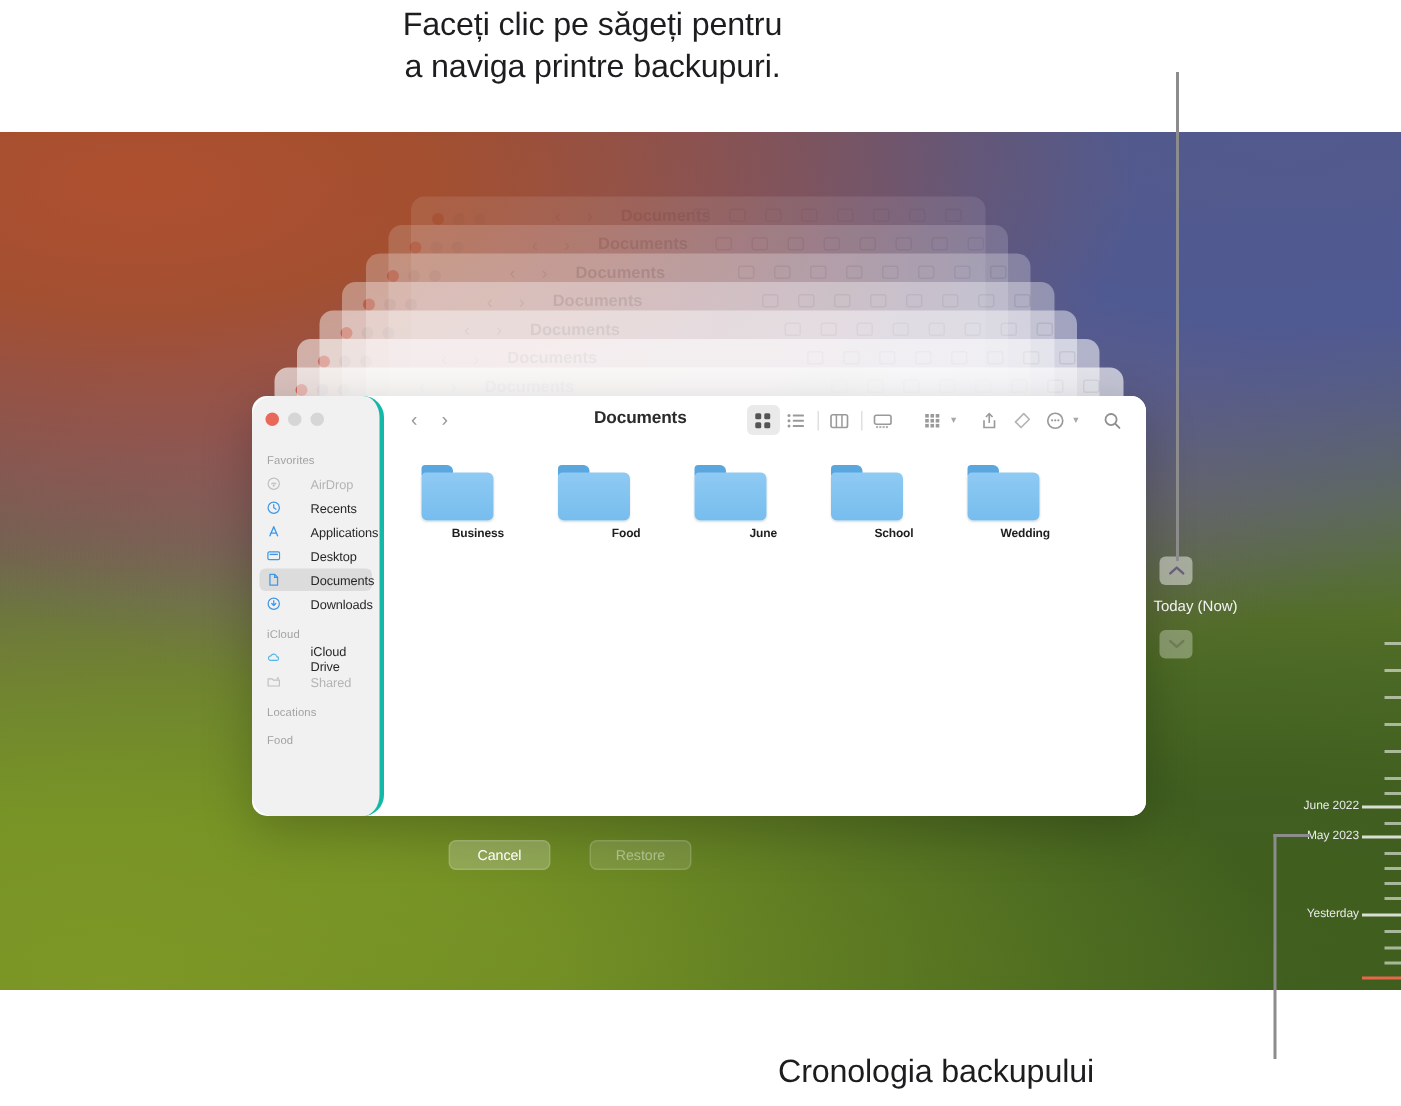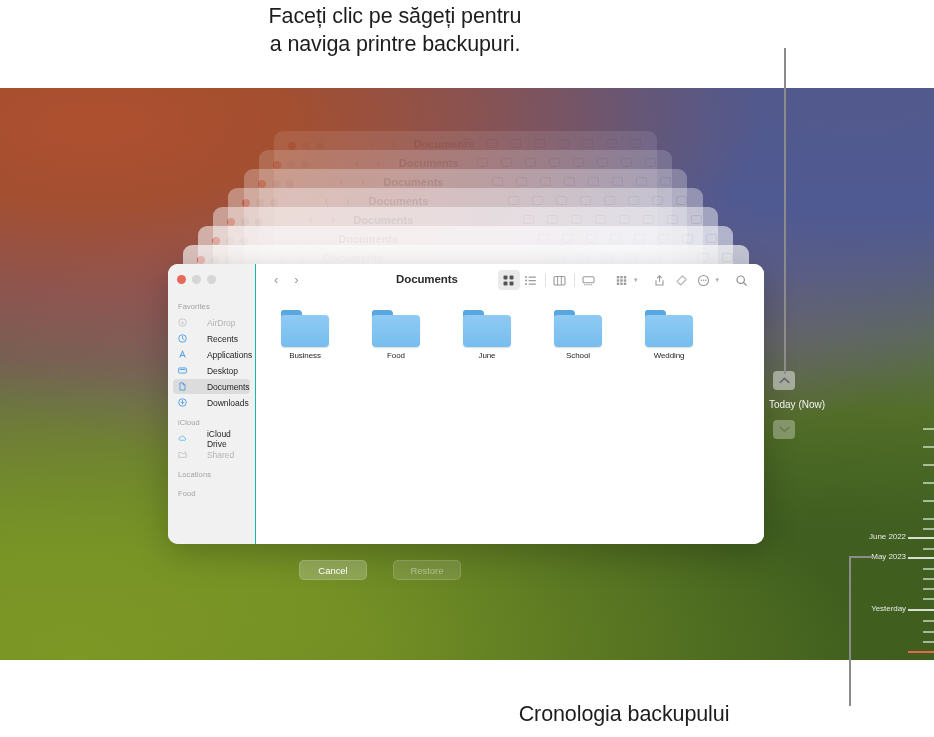--- a/index.html
+++ b/index.html
@@ -68,23 +68,24 @@
   
   #finder {
     position: absolute; left: 168px; top: 264px; width: 596px; height: 280px;
     background: #ffffff; border-radius: 10px; overflow: hidden;
     box-shadow: 0 10px 34px rgba(0,0,0,0.22);
     display: flex;
   }
   #sidebar {
     width: 88px; height: 100%;
     background: #f1f1f1;
-    border-right: 1px solid #14b8a6;
+    border-right: 3px solid #14b8a6;
     padding-top: 8px;
     flex: 0 0 88px;
+    border-radius: 14px;
   }
   #traffic { display: flex; gap: 6px; padding: 3px 0 11px 9px; }
   #traffic i { width: 9px; height: 9px; border-radius: 50%; display: block; background: #d6d6d6; }
   #traffic i.red { background: #e8695a; }
 
   .sb-section {
     font-size: 7.5px; color: #a2a2a2; padding: 7px 0 3px 10px; letter-spacing: 0.1px;
   }
   .sb-item {
     display: flex; align-items: center; gap: 20px;
@@ -116,21 +117,21 @@
     border-radius: 4px;
   }
   .tool.on { background: #eaeaea; }
   .tool svg { display: block; }
   .tgap { width: 11px; }
   .tsep { width: 1px; height: 13px; background: #e0e0e0; margin: 0 3px; }
   .chev { font-size: 7px; color: #a8a8a8; margin-left: 1px; }
 
   
   #files { padding: 12px 0 0 18px; display: flex; gap: 29px; }
-  .file { width: 62px; text-align: center; }
+  .file { width: 62px; text-align: right; font-weight: bold; }
   .folder {
     width: 48px; height: 37px; margin: 0 auto;
     position: relative;
   }
   .folder .tab {
     position: absolute; left: 0; top: 0; width: 21px; height: 7px;
     background: #5aa7e0; border-radius: 2.5px 4px 0 0;
   }
   .folder .body {
     position: absolute; left: 0; top: 4.5px; width: 48px; height: 32.5px;

